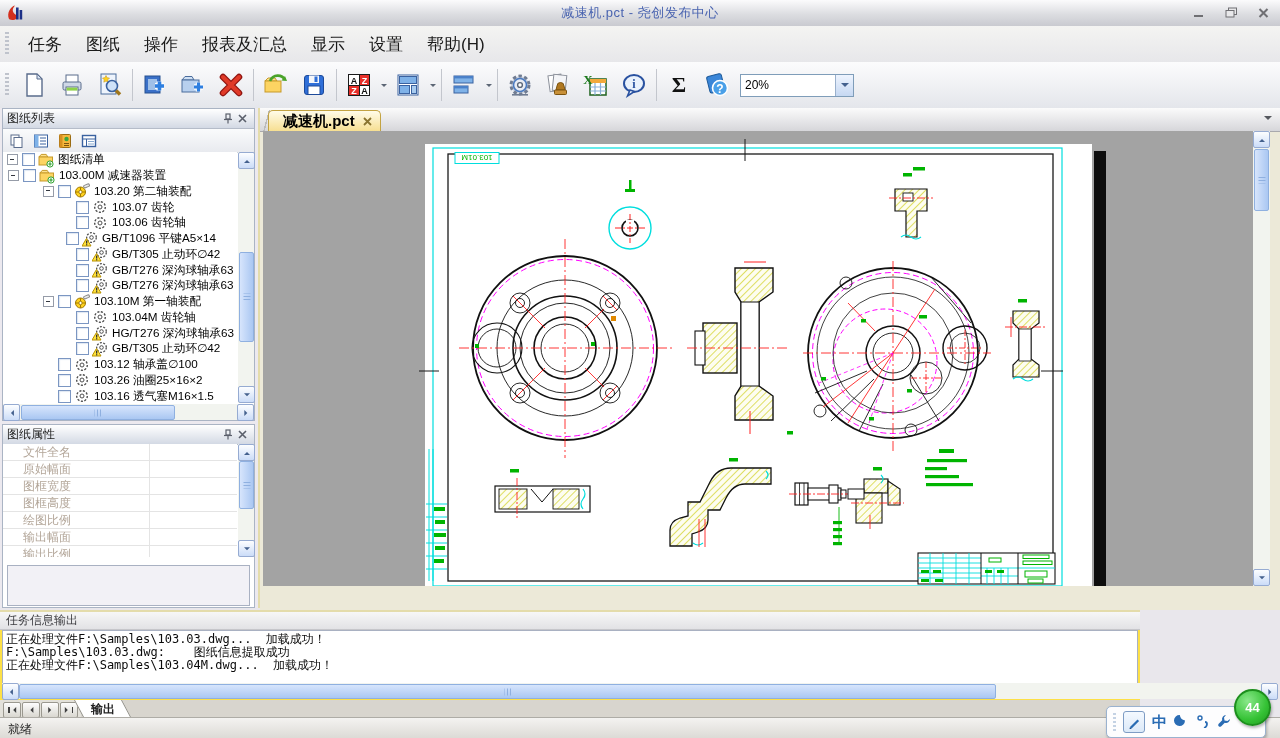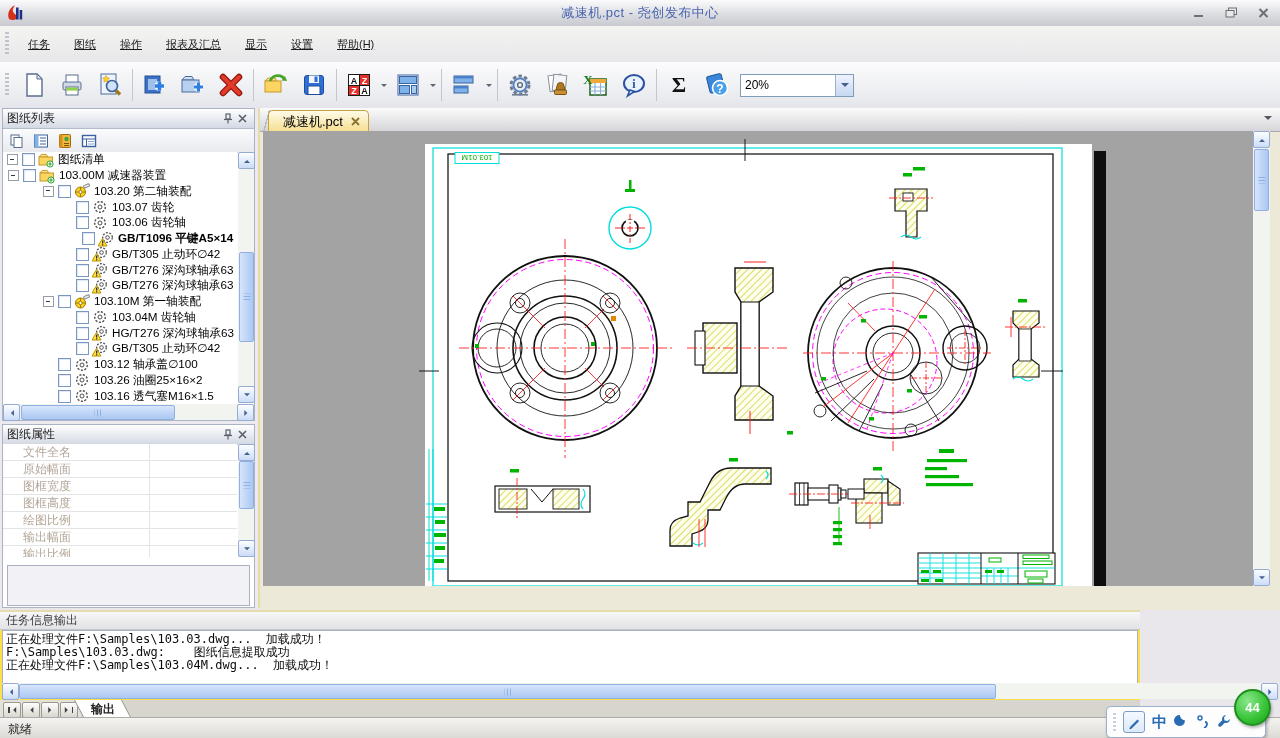--- a/index.html
+++ b/index.html
@@ -13,21 +13,21 @@
   .titlebar .logo{margin-left:4px;width:20px;height:20px;}
   .wtitle{position:absolute;left:0;right:0;text-align:center;color:#4a64b0;
     font-size:13px;letter-spacing:.5px;}
   .winbtns{position:absolute;right:6px;top:4px;display:flex;gap:10px;}
   .winbtn{width:22px;height:17px;display:flex;align-items:center;justify-content:center;}
   
   .menubar{position:absolute;left:0;top:26px;width:100%;height:36px;
     background:linear-gradient(#f4f4f2,#e7e7ea);display:flex;align-items:center;gap:2px;}
   .grip{width:4px;height:24px;margin:0 6px 0 5px;
     background:repeating-linear-gradient(#bfc3cc 0 2px,transparent 2px 4px);}
-  .menu-item{padding:4px 11px;color:#1a1a1a;font-size:11px;text-decoration:underline;}
+  .menu-item{padding:4px 11px;color:#1a1a1a;font-size:17px;}
   
   .toolbar{position:absolute;left:0;top:62px;width:100%;height:46px;
     background:linear-gradient(#fcfcfd,#e4e6eb);border-bottom:1px solid #c3c4ca;
     display:flex;align-items:center;}
   .tbtn{width:38px;height:40px;display:flex;align-items:center;justify-content:center;border-radius:3px;}
   .tsep{width:1px;height:32px;background:#c3c6cd;margin:0 3px;}
   .ddot{width:11px;height:40px;display:flex;align-items:center;justify-content:center;}
   .ddot::after{content:"";border:3.5px solid transparent;border-top-color:#5c6675;margin-top:4px;}
   .combo{display:flex;width:112px;height:21px;border:1px solid #7f9db9;background:#fff;margin-left:4px;}
   .combo input{flex:1;border:none;outline:none;font:12px "Liberation Sans",sans-serif;padding:1px 4px;min-width:0;}
@@ -79,21 +79,21 @@
   .prow{display:flex;height:16px;border-bottom:1px solid #e4e4e4;align-items:center;}
   .plabel{width:126px;padding-left:20px;color:#b3a699;border-right:1px solid #e4e4e4;height:100%;display:flex;align-items:center;}
   .pvalue{flex:1;height:100%;}
   .pempty{position:absolute;left:4px;right:4px;top:140px;height:39px;border:1px solid #a9b1c2;background:#f2f1f6;}
   
   .docarea{position:absolute;left:260px;top:108px;width:1020px;height:502px;background:#ece9d8;}
   .tabbar{position:absolute;left:0;top:0;width:100%;height:23px;
     background:linear-gradient(#fbfbfb,#d6d6da);border-bottom:1px solid #a9a9ad;}
   .doctab{position:absolute;left:8px;top:2px;height:21px;padding:0 8px 0 14px;display:flex;align-items:center;gap:8px;
     background:linear-gradient(#fffce9,#f6dd8d);border:1px solid #c3a342;border-bottom:none;border-radius:5px 5px 0 0;
-    font-weight:normal;font-size:13px;}
+    font-weight:bold;font-size:15px;}
   .tabstub{position:absolute;left:0;top:2px;width:14px;height:21px;
     background:linear-gradient(105deg,transparent 45%,#bbb 45%,#bbb 52%,transparent 52%);}
   .tabddrop{position:absolute;right:8px;top:8px;border:4.5px solid transparent;border-top-color:#55585e;}
   .canvas{position:absolute;left:3px;top:23px;width:990px;height:455px;box-shadow:inset 1px 1px 0 #8e8e8e;}
   .canvas svg{display:block;}
   .vscroll{left:993px;top:23px;width:17px;height:455px;}
   .bottombar{position:absolute;left:3px;top:478px;width:1017px;height:20px;background:#d8d5ce;display:flex;}
   .navs{display:flex;gap:1px;padding:2px 3px;background:#e3e1da;}
   .navbtn{width:16px;height:14px;background:linear-gradient(#fdfdfd,#d9d7d0);border:1px solid #9a988f;border-radius:2px;position:relative;}
   .navbtn::after{content:"";position:absolute;left:50%;top:50%;border:3.5px solid transparent;}
@@ -462,21 +462,21 @@
             <span class="tico">
 
               <svg class="ic ic-part" viewBox="0 0 16 16">
                 <use href="#tip"></use>
               </svg>
 
             </span>
             <span class="tlabel">103.06 齿轮轴</span>
           </div>
 
-          <div class="trow" data-icon="part-warning" style="padding-left: 64px; font-weight: bold;">
+          <div class="trow" data-icon="part-warning" style="padding-left: 48px;">
             <span class="texp"></span>
             <span class="tcb"></span>
             <span class="tico">
 
               <svg class="ic ic-part-warning" viewBox="0 0 16 16">
                 <use href="#tiw"></use>
               </svg>
             </span>
             <span class="tlabel">GB/T1096 平键A5×14</span>
           </div>

